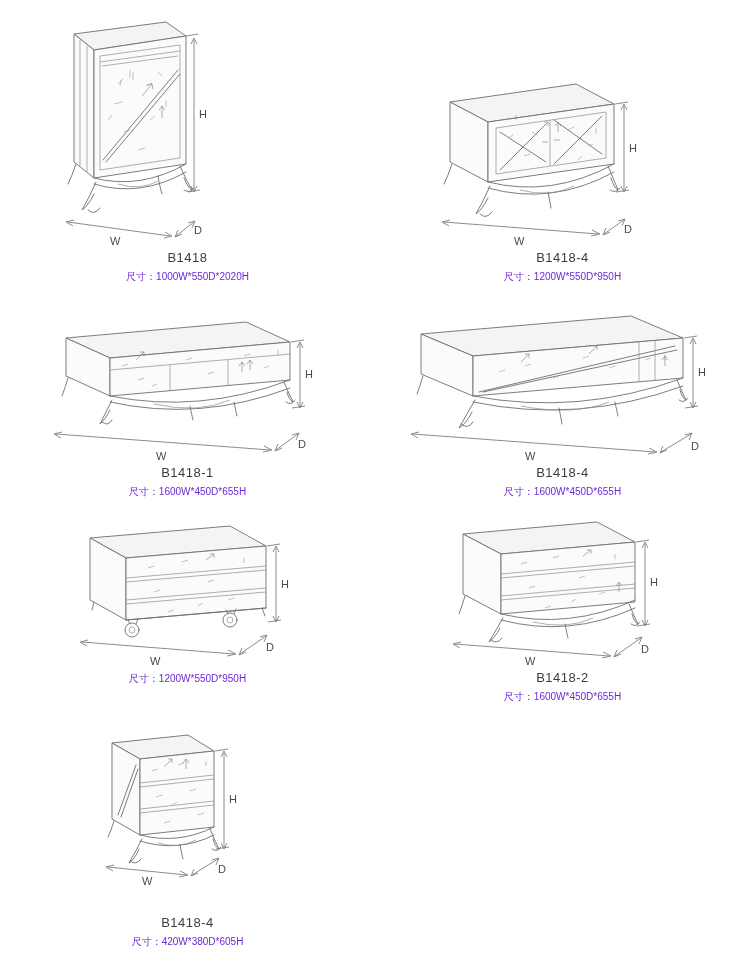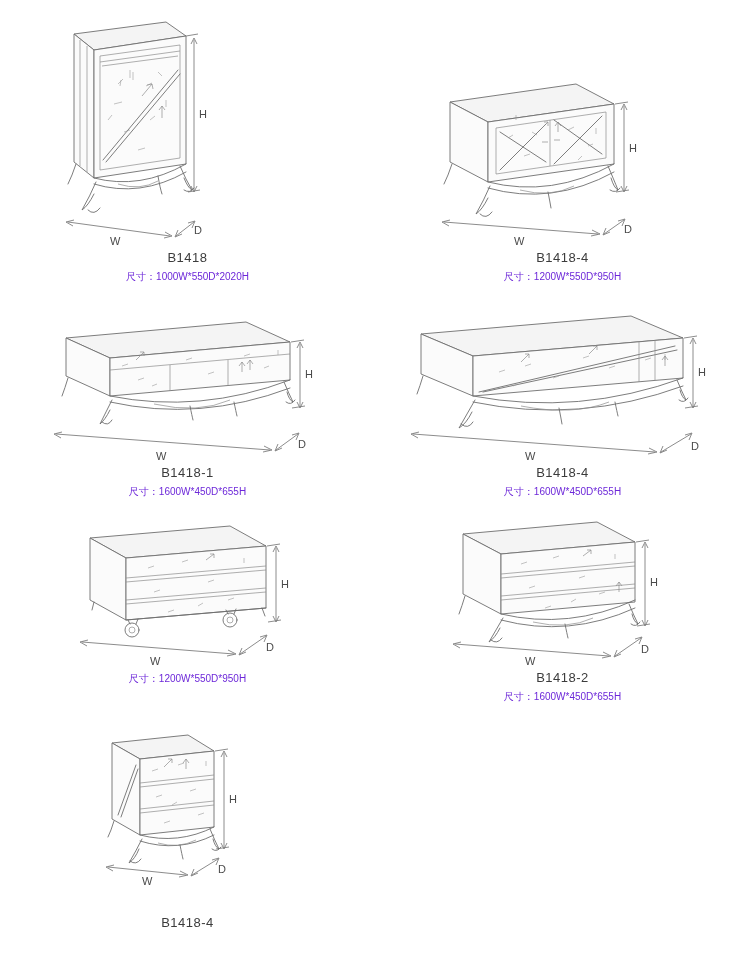--- a/index.html
+++ b/index.html
@@ -550,18 +550,19 @@
           <text class="dimlabel" x="74" y="160">W</text>
 
           <path class="dim" d="M124 150 L150 134"></path>
           <path class="dim" d="M130 148 L123 151 L126 144"></path>
           <path class="dim" d="M144 135 L151 133 L148 140"></path>
           <text class="dimlabel" x="150" y="148">D</text>
         </svg>
       </div>
       <div class="caption">
         <div class="code">B1418-4</div>
+        <div class="dims">尺寸：420W*380D*605H</div>
       </div>
     </div>
     <div class="cell" style="width:375px;height:248px;"></div>
   </div>
 
 </div>
 
 </body></html>

